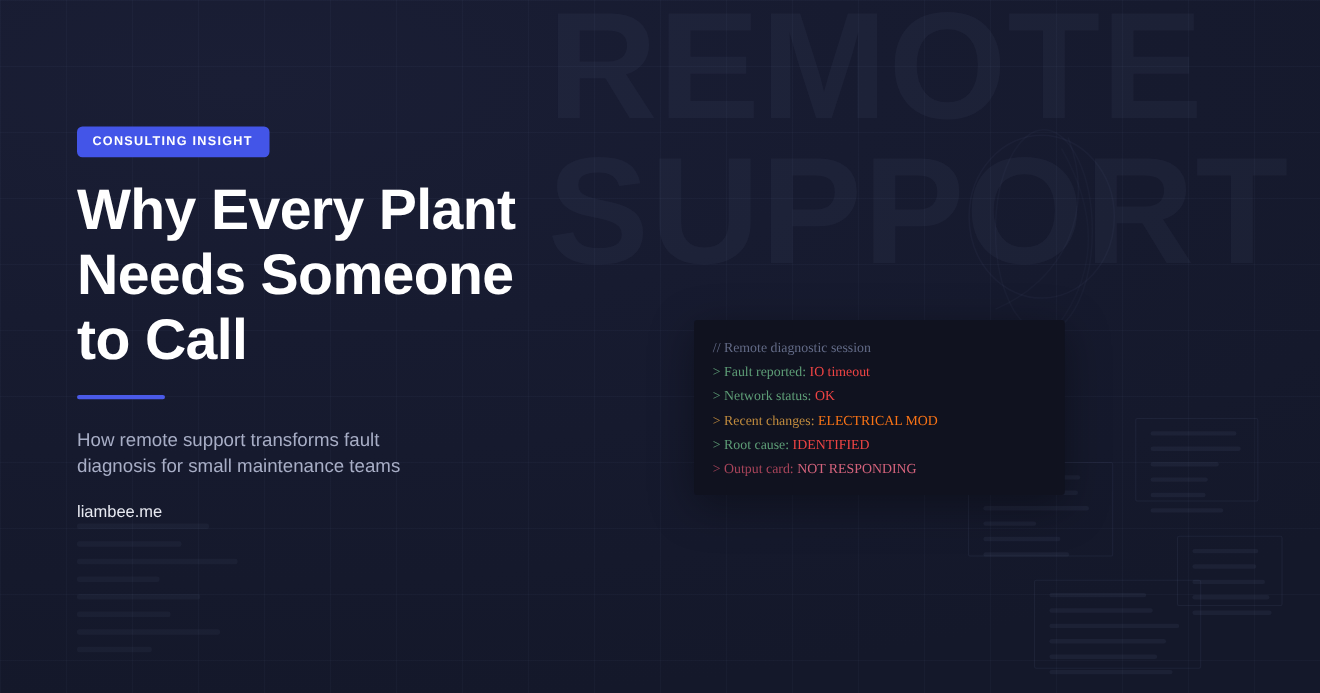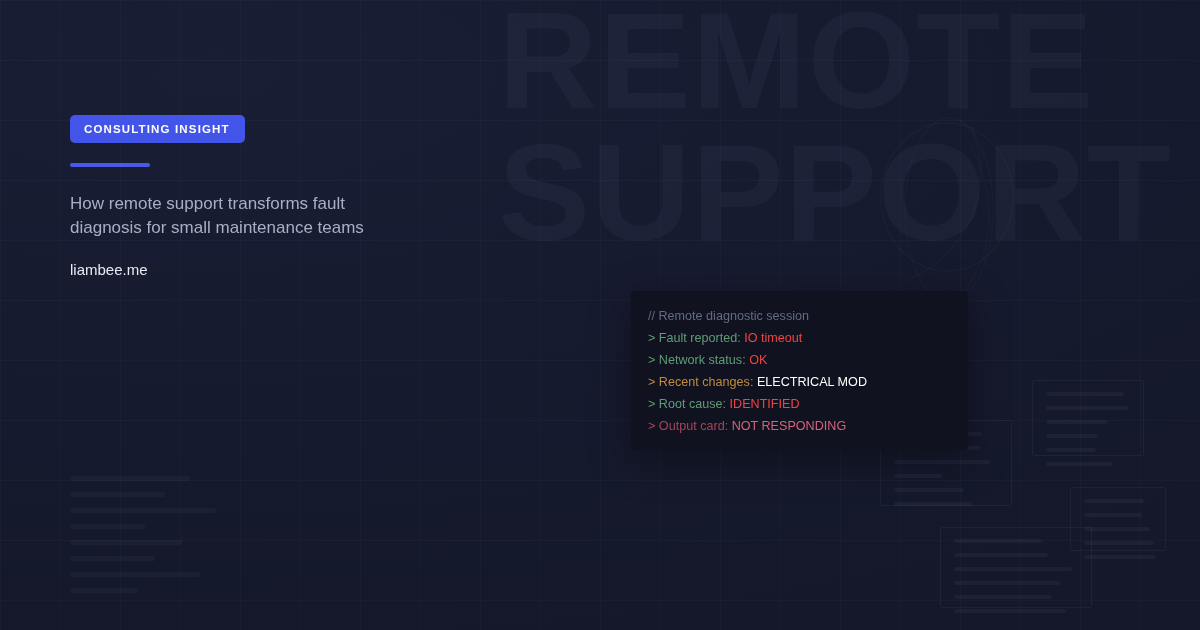--- a/index.html
+++ b/index.html
@@ -96,31 +96,31 @@
   .terminal {
     position: absolute;
     left: 631px;
     top: 291px;
     width: 337px;
     height: 159px;
     background: #10121f;
     border-radius: 3px;
     box-sizing: border-box;
     padding: 14px 17px 0 17px;
-    font-family: Liberation Sans, sans-serif;
+    font-family: Liberation Serif, serif;
     font-size: 12.6px;
     line-height: 22px;
     box-shadow: 0 10px 40px rgba(0,0,0,0.35);
   }
   .term-line { white-space: pre; }
   .term-comment { color: #626a86; }
   .t-green  { color: #5e9e77; }
   .t-greenb { color: #ef4444; }
   .t-amber  { color: #c08b3e; }
-  .t-amberb { color: #ffffff; }
+  .t-amberb { color: #f97316; }
   .t-red    { color: #a8445a; }
   .t-redb   { color: #d4637c; }
 
   
   .content {
     position: absolute;
     left: 70px;
     top: 0;
     width: 540px;
   }
@@ -240,19 +240,22 @@
         <div class="term-line"><span class="t-green">&gt; </span><span class="t-green">Fault reported: </span><span class="t-greenb">IO timeout</span></div>
         <div class="term-line"><span class="t-green">&gt; </span><span class="t-green">Network status: </span><span class="t-greenb">OK</span></div>
         <div class="term-line"><span class="t-amber">&gt; </span><span class="t-amber">Recent changes: </span><span class="t-amberb">ELECTRICAL MOD</span></div>
         <div class="term-line"><span class="t-green">&gt; </span><span class="t-green">Root cause: </span><span class="t-greenb">IDENTIFIED</span></div>
         <div class="term-line"><span class="t-red">&gt; </span><span class="t-red">Output card: </span><span class="t-redb">NOT RESPONDING</span></div>
       </div>
   </div>
 
   <div class="content">
     <div class="badge">CONSULTING INSIGHT</div>
+    <h1 class="headline">Why Every Plant
+Needs Someone
+to Call</h1>
     <div class="accent-bar"></div>
     <p class="subtitle">How remote support transforms fault
 diagnosis for small maintenance teams</p>
     <div class="site">liambee.me</div>
   </div>
 
 </div>
 
 </body></html>

